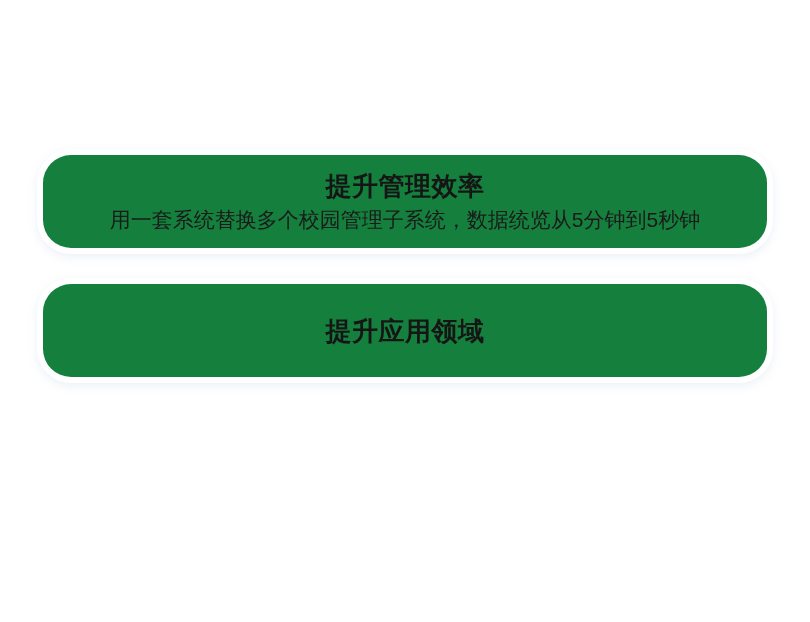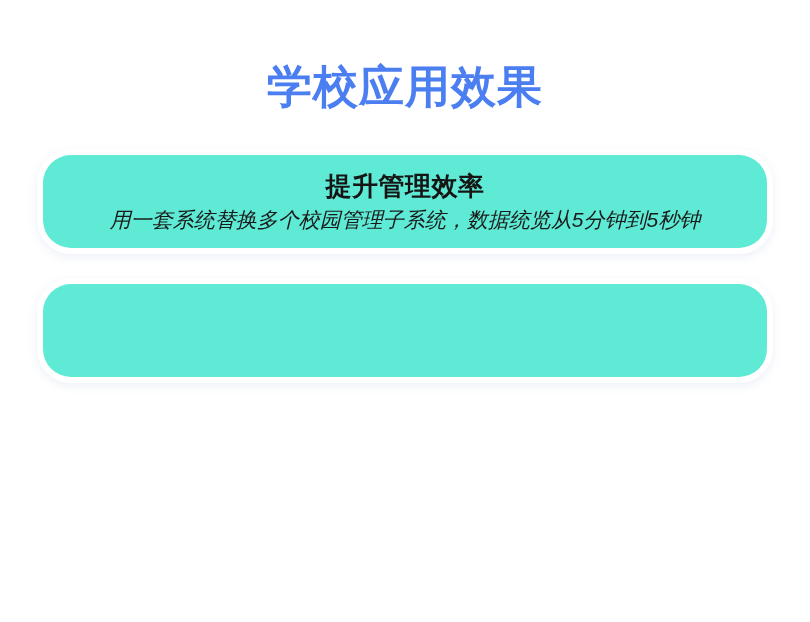--- a/index.html
+++ b/index.html
@@ -53,21 +53,21 @@
     background: #ffffff;
     padding: 6px;
     box-shadow: 0 3px 10px rgba(150, 170, 210, 0.18);
   }
 
   .card-inner {
     box-sizing: border-box;
     width: 100%;
     height: 100%;
     border-radius: 28px;
-    background: #5eead4;
+    background: #15803d;
     display: flex;
     flex-direction: column;
     align-items: center;
     justify-content: center;
     padding: 0 18px;
   }
 
   .card-heading {
     font-size: 26px;
     line-height: 32px;
@@ -80,39 +80,38 @@
 
   .card-body {
     margin-top: 4px;
     font-size: 21px;
     line-height: 28px;
     font-weight: normal;
     color: #1a1a1a;
     letter-spacing: 0px;
     white-space: nowrap;
     text-align: center;
-    font-style: italic;
   }
 </style>
 </head>
 <body>
 
 <div class="page">
 
-  <div class="page-title">学校应用效果</div>
 
   <div class="card-stack">
 
     <div class="card">
       <div class="card-inner">
         <div class="card-heading">提升管理效率</div>
         <div class="card-body">用一套系统替换多个校园管理子系统，数据统览从5分钟到5秒钟</div>
       </div>
     </div>
 
 
     <div class="card">
       <div class="card-inner">
+        <div class="card-heading">提升应用领域</div>
       </div>
     </div>
 
   </div>
 </div>
 
 </body></html>

